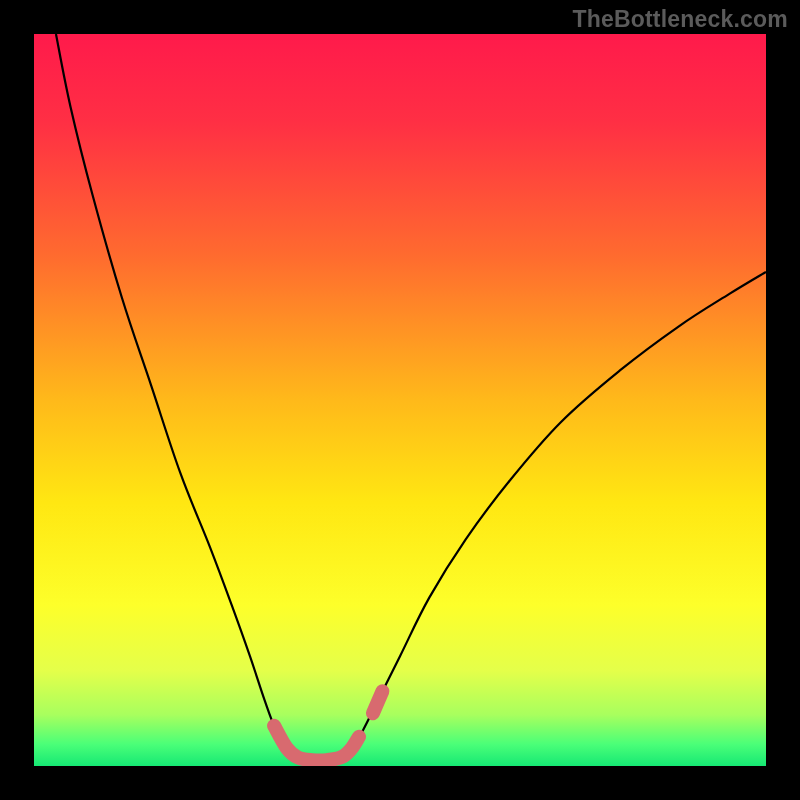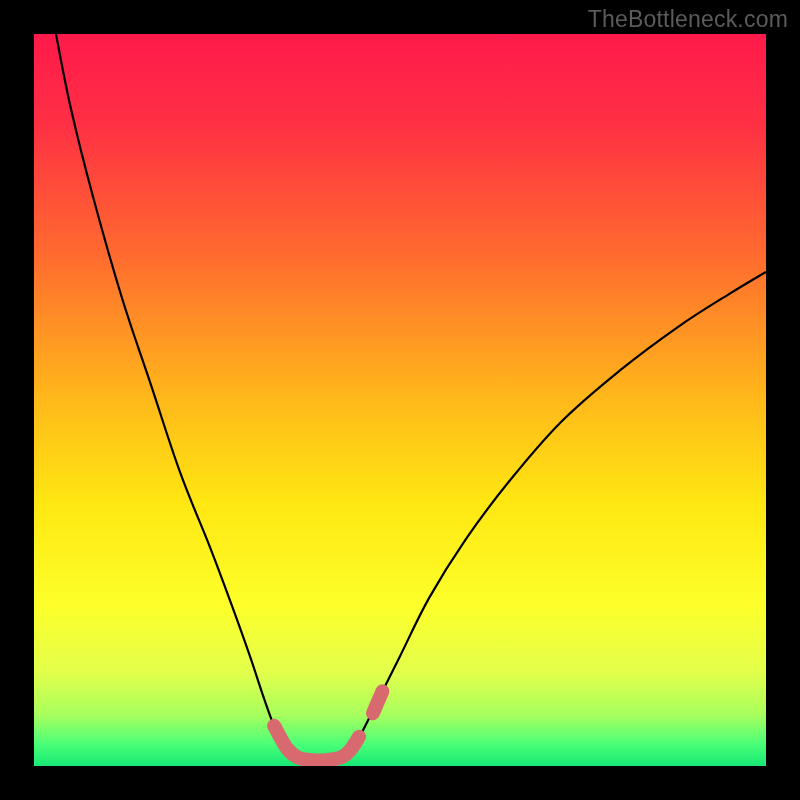--- a/index.html
+++ b/index.html
@@ -26,21 +26,21 @@
     width: 732px;
     height: 732px;
     overflow: hidden;
   }
   .watermark {
     position: absolute;
     top: 6px;
     right: 12px;
     color: #5b5b5b;
     font-size: 23px;
-    font-weight: 400;
+    font-weight: 700;
     letter-spacing: 0.2px;
     user-select: none;
   }
   svg {
     display: block;
   }
 </style>
 </head>
 <body>
 

